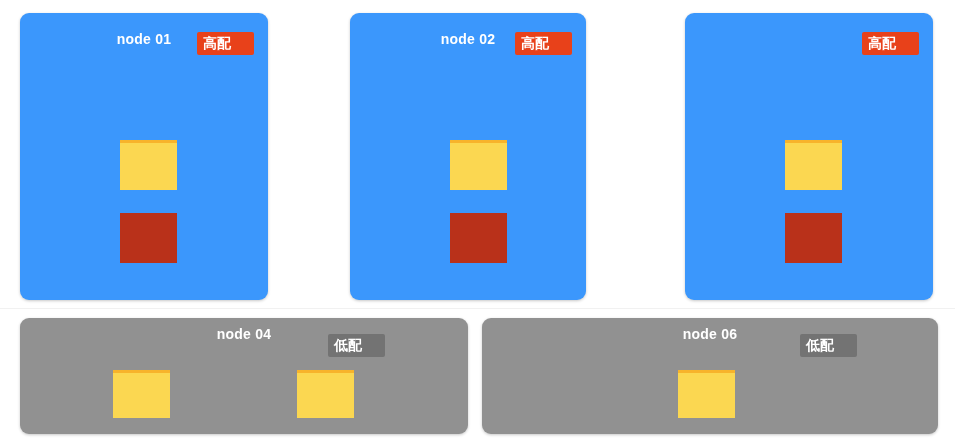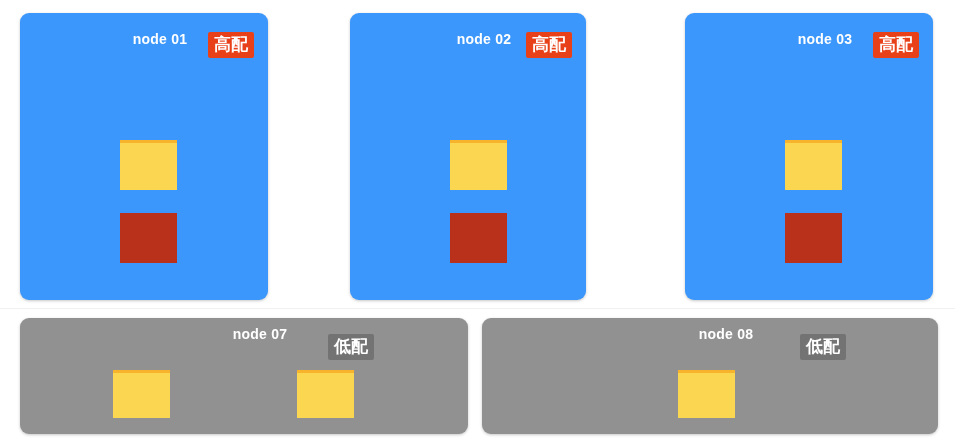--- a/index.html
+++ b/index.html
@@ -32,41 +32,41 @@
     background: #3b97fc;
   }
   .node-card.low {
     background: #919191;
   }
 
   
   .node-title {
     position: absolute;
     top: 8px;
-    left: 16px;
+    left: 0;
     width: 100%;
     text-align: center;
     color: #ffffff;
     font-size: 14px;
     font-weight: bold;
     letter-spacing: 0.2px;
     line-height: 16px;
     white-space: nowrap;
     pointer-events: none;
   }
   .node-card.high .node-title { top: 18px; }
   .node-card.low  .node-title { top: 8px; }
 
   .spec-badge {
     position: absolute;
-    font-size: 17px;
+    font-size: 14px;
     font-weight: bold;
     color: #ffffff;
     line-height: 1;
-    padding: 4px 6px 5px 6px;
+    padding: 4px 23px 5px 6px;
     border-radius: 2px;
     white-space: nowrap;
     letter-spacing: 0px;
   }
   .spec-badge.high {
     background: #e8411a;
     top: 19px;
     right: 14px;
   }
   .spec-badge.low {
@@ -108,29 +108,28 @@
       <div class="block yellow" style="left: 100px; top: 127px; width: 57px; height: 50px;"></div>
       <div class="block darkred" style="left: 100px; top: 200px; width: 57px; height: 50px;"></div>
     </div>
     <div class="node-card high" style="left: 350px; top: 13px; width: 236px; height: 287px;">
       <div class="node-title">node 02</div>
       <div class="spec-badge high" style="top: 19px; right: 14px;">高配</div>
       <div class="block yellow" style="left: 100px; top: 127px; width: 57px; height: 50px;"></div>
       <div class="block darkred" style="left: 100px; top: 200px; width: 57px; height: 50px;"></div>
     </div>
     <div class="node-card high" style="left: 685px; top: 13px; width: 248px; height: 287px;">
-      <div class="node-title">node 03</div>
       <div class="spec-badge high" style="top: 19px; right: 14px;">高配</div>
       <div class="block yellow" style="left: 100px; top: 127px; width: 57px; height: 50px;"></div>
       <div class="block darkred" style="left: 100px; top: 200px; width: 57px; height: 50px;"></div>
     </div>
     <div class="node-card low" style="left: 20px; top: 318px; width: 448px; height: 116px;">
-      <div class="node-title">node 07</div>
+      <div class="node-title">node 04</div>
       <div class="spec-badge low" style="top: 16px; left: 308px;">低配</div>
       <div class="block yellow" style="left: 93px; top: 52px; width: 57px; height: 48px;"></div>
       <div class="block yellow" style="left: 277px; top: 52px; width: 57px; height: 48px;"></div>
     </div>
     <div class="node-card low" style="left: 482px; top: 318px; width: 456px; height: 116px;">
-      <div class="node-title">node 08</div>
+      <div class="node-title">node 06</div>
       <div class="spec-badge low" style="top: 16px; left: 318px;">低配</div>
       <div class="block yellow" style="left: 196px; top: 52px; width: 57px; height: 48px;"></div>
     </div>
   </div>
 
 </body></html>

